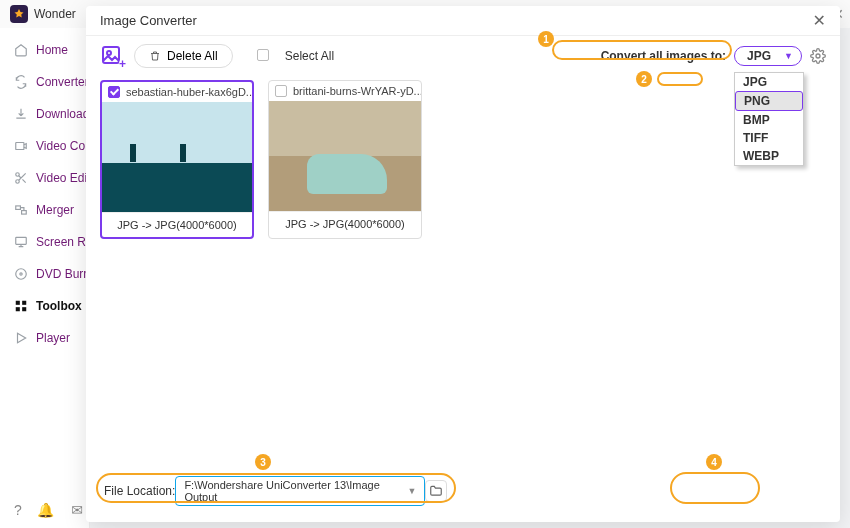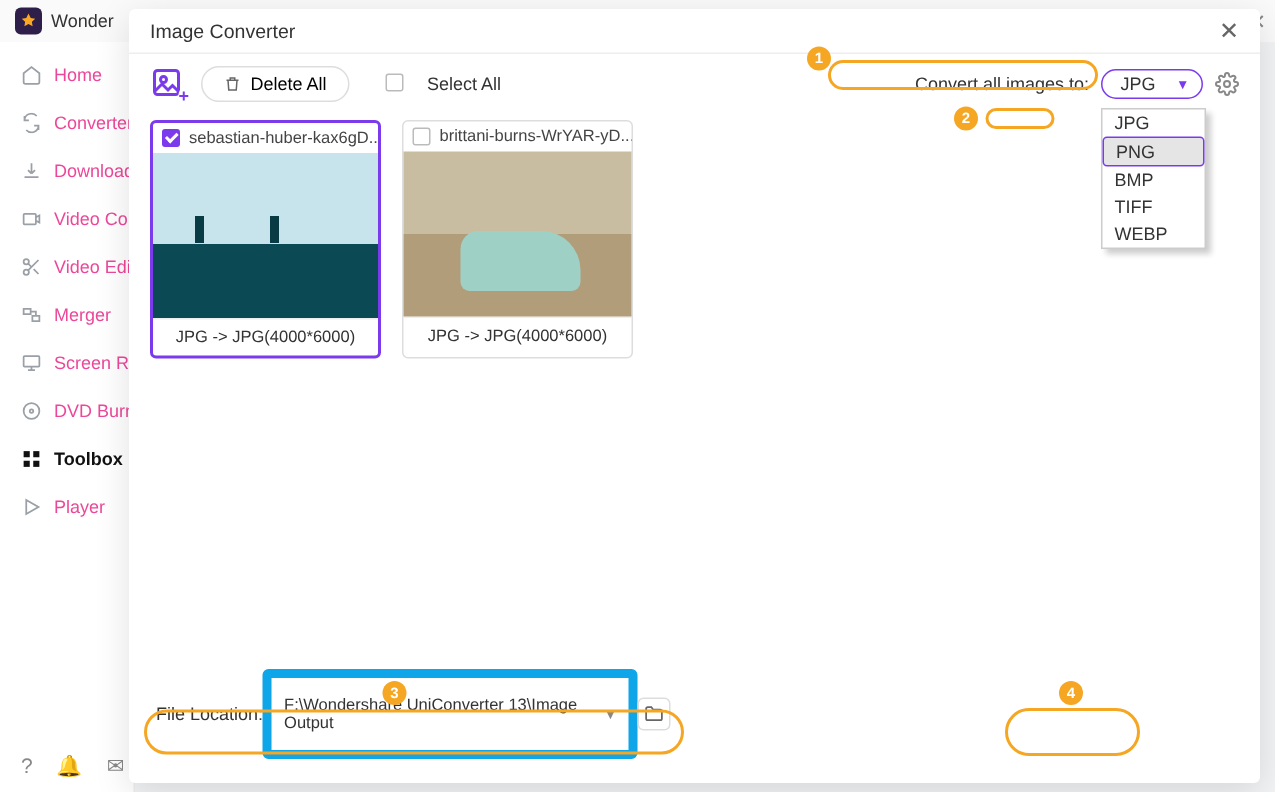--- a/index.html
+++ b/index.html
@@ -9,41 +9,41 @@
   .app-window { position: absolute; inset: 0; background: #fafafa; display: flex; flex-direction: column; }
   .title-bar { height: 28px; display: flex; align-items: center; padding: 0 10px; gap: 6px; }
   .logo { width: 18px; height: 18px; background: #2d1e4a; border-radius: 4px; display: flex; align-items: center; justify-content: center; }
   .logo svg path { fill: #f9a826; }
   .win-ctrls { position: absolute; right: 6px; top: 6px; display: flex; gap: 14px; color: #888; font-size: 14px; }
   .win-ctrls span { cursor: pointer; }
   .app-body { flex: 1; display: flex; }
 
   
   .sidebar { width: 90px; background: #fff; border-right: 1px solid #eee; display: flex; flex-direction: column; padding-top: 6px; }
-  .side-item { display: flex; align-items: center; gap: 8px; height: 32px; padding: 0 14px; font-size: 12px; color: #ec4899; cursor: pointer; white-space: nowrap; overflow: hidden; }
+  .side-item { display: flex; align-items: center; gap: 8px; height: 32px; padding: 0 14px; font-size: 12px; color: #701a75; cursor: pointer; white-space: nowrap; overflow: hidden; }
   .side-item .si-icon { width: 14px; height: 14px; color: #9aa0a6; flex-shrink: 0; }
   .side-item.active { font-weight: 600; color: #111; }
   .side-item.active .si-icon { color: #111; }
   .bottom-icons { margin-top: auto; display: flex; gap: 16px; padding: 10px 14px; color: #888; font-size: 14px; }
 
   
   .main-area { flex: 1; background: #f2f3f5; position: relative; padding: 20px 30px; }
   .card { position: absolute; right: 20px; top: 60px; width: 80px; background:#fff; border-radius:10px; padding:18px; font-size:11px; color:#444; }
   .card2 { top: 180px; }
   .card3 { top: 300px; }
 
   
   .modal { position: absolute; left: 86px; top: 6px; right: 10px; bottom: 6px; background: #fff; border-radius: 4px; box-shadow: 0 6px 24px rgba(0,0,0,.12); display: flex; flex-direction: column; }
   .modal-header { height: 30px; display: flex; align-items: center; padding: 0 14px; font-size: 13px; color: #333; border-bottom: 1px solid #eee; }
   .modal-close { margin-left: auto; font-size: 16px; color: #666; cursor: pointer; }
   .toolbar { display: flex; align-items: center; padding: 8px 14px; gap: 10px; }
   .add-icon { width: 24px; height: 24px; color: #7c3aed; position: relative; }
   .btn-outline { display: inline-flex; align-items: center; gap: 6px; border: 1px solid #ddd; border-radius: 14px; padding: 4px 14px; font-size: 12px; background: #fff; cursor: pointer; }
   .checkbox { width: 12px; height: 12px; border: 1px solid #bbb; border-radius: 2px; display: inline-block; }
-  .right-ctrls { margin-left: auto; display: flex; align-items: center; gap: 8px; position: relative; }
+  .right-ctrls { margin-left: auto; display: flex; align-items: center; gap: 8px; position: relative; font-weight: bold; }
   .combo { display: flex; align-items: center; border: 1px solid #7c3aed; border-radius: 12px; padding: 2px 8px 2px 12px; min-width: 68px; font-size: 12px; background: #fff; cursor: pointer; }
   .combo .caret { margin-left: auto; color: #7c3aed; font-size: 9px; }
   .gear { width: 16px; height: 16px; color: #888; cursor: pointer; }
 
   
   .dropdown { position: absolute; top: 26px; left: 0; width: 70px; background: #fff; border: 1px solid #ccc; box-shadow: 3px 3px 4px rgba(0,0,0,.2); }
   .dropdown div { padding: 2px 8px; font-size: 12px; cursor: pointer; }
   .dropdown div.sel { background: #e5e5e5; border: 1px solid #7c3aed; border-radius: 3px; }
 
   
@@ -60,21 +60,21 @@
   .chk.on::after { content: ""; position: absolute; left: 3px; top: 0px; width: 3px; height: 6px; border: solid #fff; border-width: 0 2px 2px 0; transform: rotate(45deg); }
   .thumb-img { height: 110px; background: #222; }
   .t1 { background: linear-gradient(#c7e4ec 55%, #0b4a55 55%); position: relative; }
   .t1::after { content:""; position:absolute; left:52%; top:38%; width:6px; height:18px; background:#083b44; box-shadow:-50px 0 0 #083b44; }
   .t2 { background: linear-gradient(#c9bda1 50%, #b29d7a 50%); position:relative; }
   .t2::after { content:""; position:absolute; left:25%; top:48%; width:80px; height:40px; background:#9fd0c6; border-radius:12px 26px 6px 6px; }
   .thumb-foot { font-size: 11px; text-align: center; padding: 6px 4px; color: #333; border-top: 1px solid #eee; }
 
   
   .footer { margin-top: auto; display: flex; align-items: center; padding: 0 18px 16px; position: relative; }
-  .loc-input { flex: 0 0 250px; display: flex; align-items: center; border: 6px solid #0ea5e9; border-radius: 4px; padding: 12px 8px; font-size: 11px; background: #fff; }
+  .loc-input { flex: 0 0 250px; display: flex; align-items: center; border: 1px solid #0ea5e9; border-radius: 4px; padding: 2px 8px; font-size: 11px; background: #fff; }
   .loc-input .caret { margin-left: auto; color: #888; font-size: 9px; }
   .folder-btn { width: 22px; height: 22px; border: 1px solid #ddd; border-radius: 4px; display: flex; align-items: center; justify-content: center; cursor:pointer; color:#666; }
   .convert-btn { margin-left: auto; padding: 8px 28px; border-radius: 18px; background: #8b6cf0; color: #fff; font-size: 13px; border: none; cursor: pointer; }
 </style>
 </head>
 <body>
 
 <div class="app-window">
   <div class="title-bar">
     <div class="logo">

